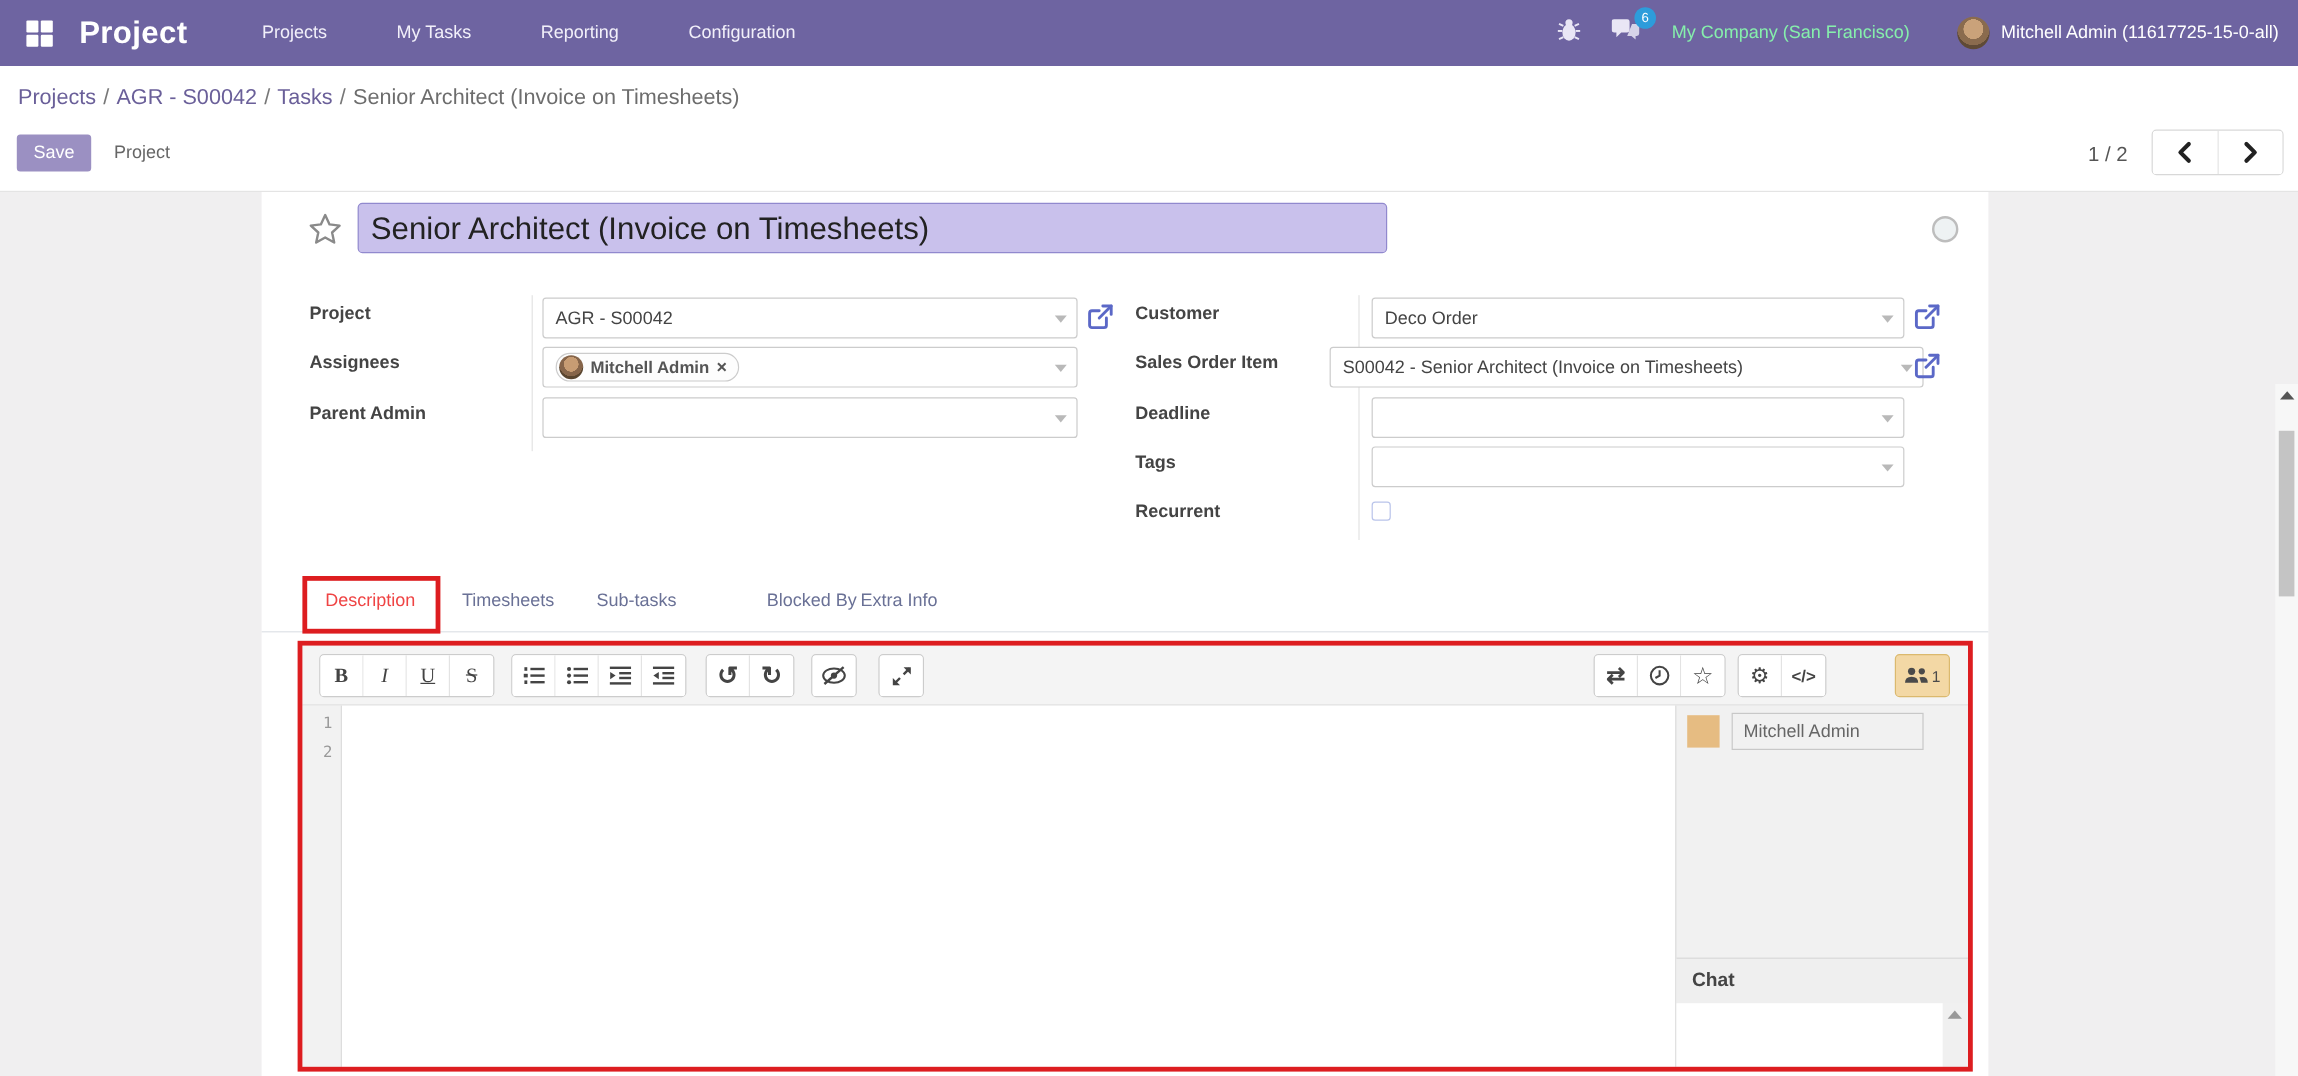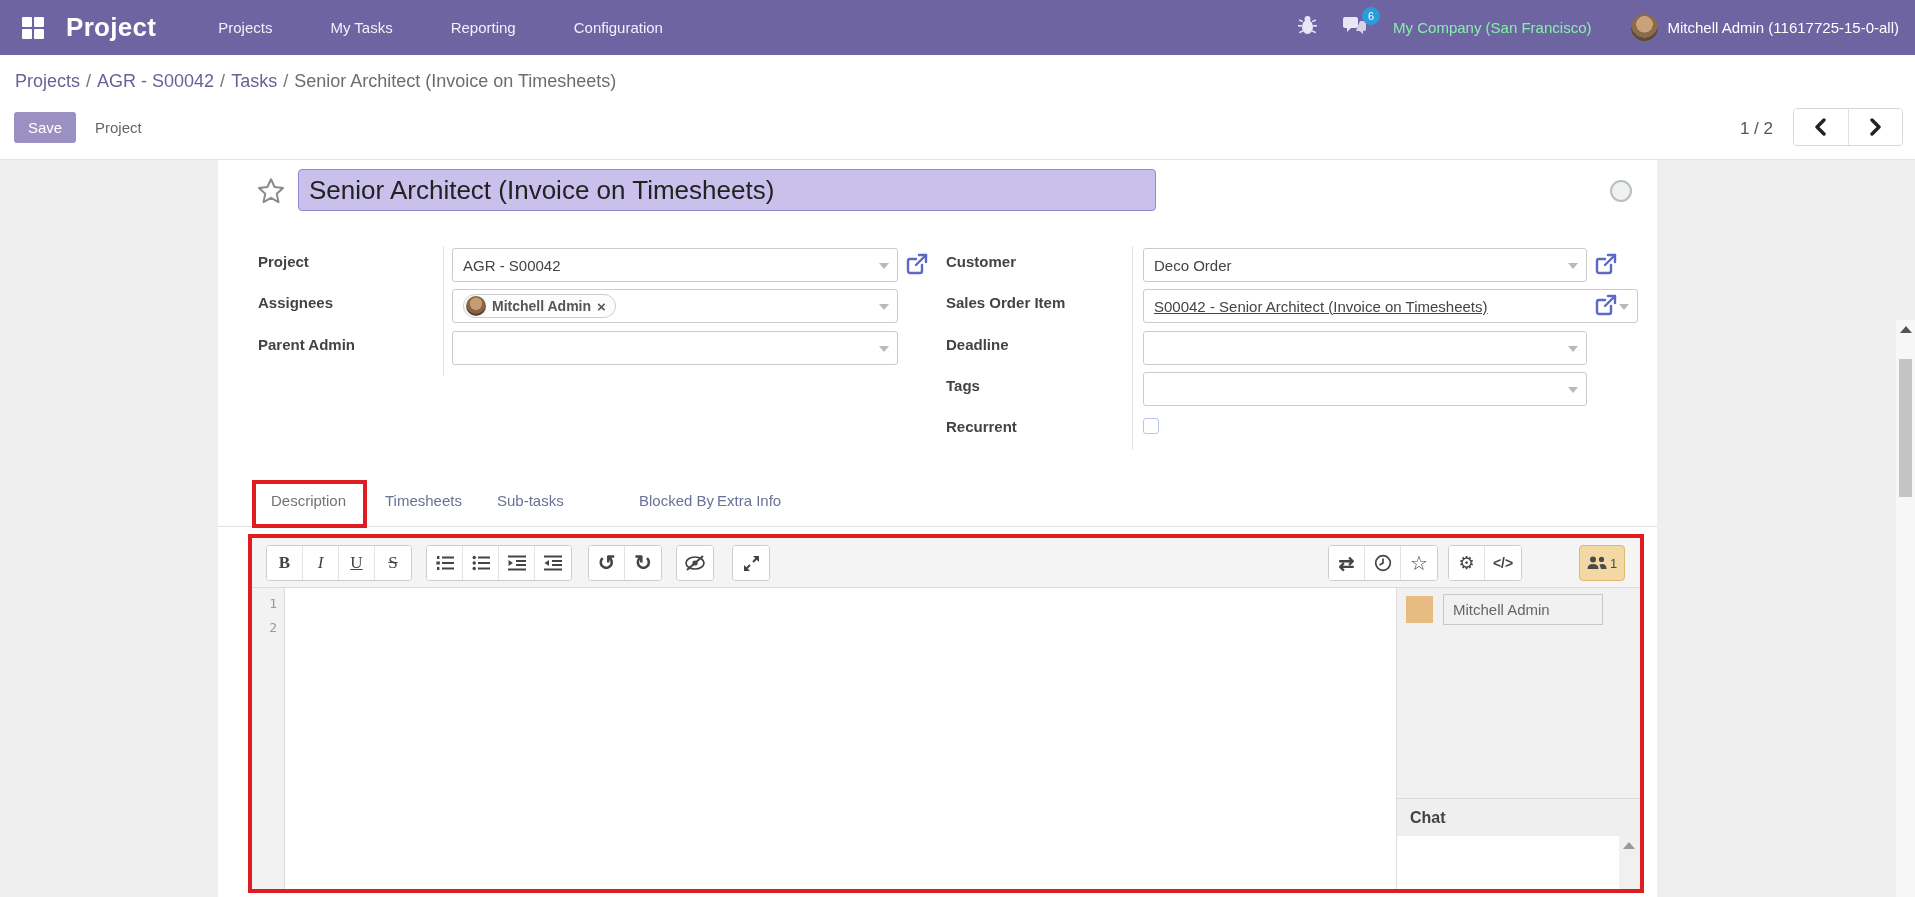--- a/index.html
+++ b/index.html
@@ -70,21 +70,21 @@
     background:radial-gradient(circle at 50% 38%, #c79c73 0 38%, #86654a 39% 62%, #59452f 63% 100%); }
   .tag-name { font-size:14px; color:#555; font-weight:bold; }
   .tag-x { font-size:15px; color:#555; cursor:pointer; font-weight:bold; line-height:1; }
   .checkbox { position:absolute; width:16px; height:16px; border:1px solid #b9c4ea; border-radius:3px;
     background:#fff; cursor:pointer; }
 
   
   .tabs-row { position:absolute; left:0; top:324px; width:1439px; height:43px;
     border-bottom:1px solid #dee2e6; }
   .tab { position:absolute; top:8px; font-size:15px; cursor:pointer; color:#6a7196; }
-  .tab.active { color:#737373;text-align:right; }
+  .tab.active { color:#ef4444;text-align:right; }
 
   
   .anno { position:absolute; border:4px solid #dd1d20; pointer-events:none; }
 
   
   .editor { position:absolute; left:34px; top:378px; width:1388px; height:351px; background:#fff; }
   .ed-toolbar { position:absolute; left:0; top:0; width:1388px; height:50px; background:#f4f4f4;
     border-bottom:1px solid #ddd; }
   .btn-group { position:absolute; top:7px; height:36px; display:flex; border:1px solid #ccc;
     border-radius:4px; background:#fff; overflow:hidden; }
@@ -236,21 +236,21 @@
       <span class="caret"></span>
     </div>
     <div class="ext-link" style="left:1377px; top:93px;">
       <svg width="22" height="22" viewBox="0 0 22 22" fill="none" stroke="currentColor" stroke-width="2.4" stroke-linecap="round" stroke-linejoin="round">
         <path d="M16 12 v6 a2 2 0 0 1 -2 2 h-10 a2 2 0 0 1 -2 -2 v-10 a2 2 0 0 1 2 -2 h6"></path>
         <polyline points="13,2 20,2 20,9"></polyline>
           <line x1="20" y1="2" x2="10" y2="12"></line>
       </svg>
     </div>
 
-    <div class="finput" style="left:925px; top:129px; width:495px;text-decoration:underline;">
+    <div class="finput" style="left:890px; top:129px; width:495px;">
       <span>S00042 - Senior Architect (Invoice on Timesheets)</span>
       <span class="caret"></span>
     </div>
     <div class="ext-link" style="left:1377px; top:134px;">
       <svg width="22" height="22" viewBox="0 0 22 22" fill="none" stroke="currentColor" stroke-width="2.4" stroke-linecap="round" stroke-linejoin="round">
         <path d="M16 12 v6 a2 2 0 0 1 -2 2 h-10 a2 2 0 0 1 -2 -2 v-10 a2 2 0 0 1 2 -2 h6"></path>
         <polyline points="13,2 20,2 20,9"></polyline>
           <line x1="20" y1="2" x2="10" y2="12"></line>
       </svg>
     </div>

